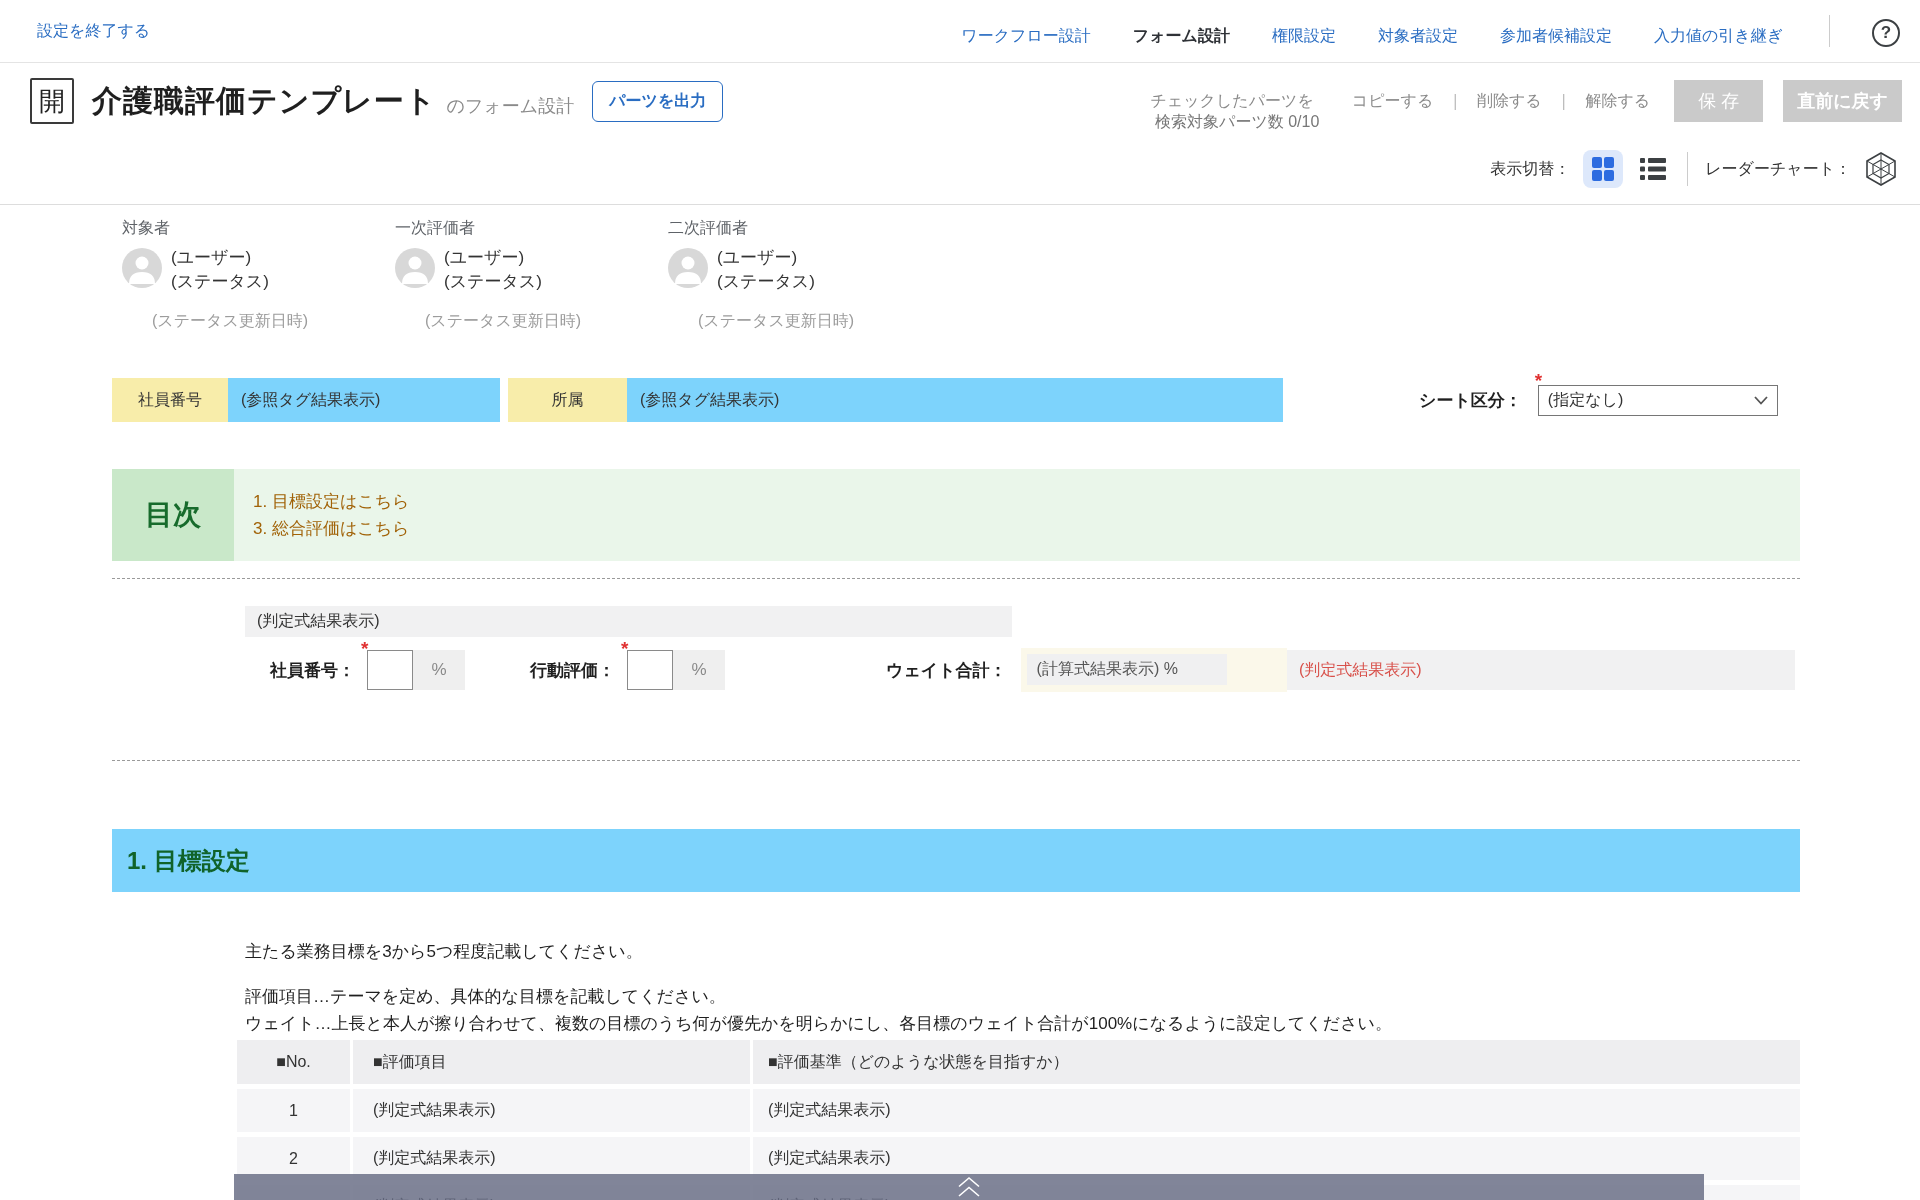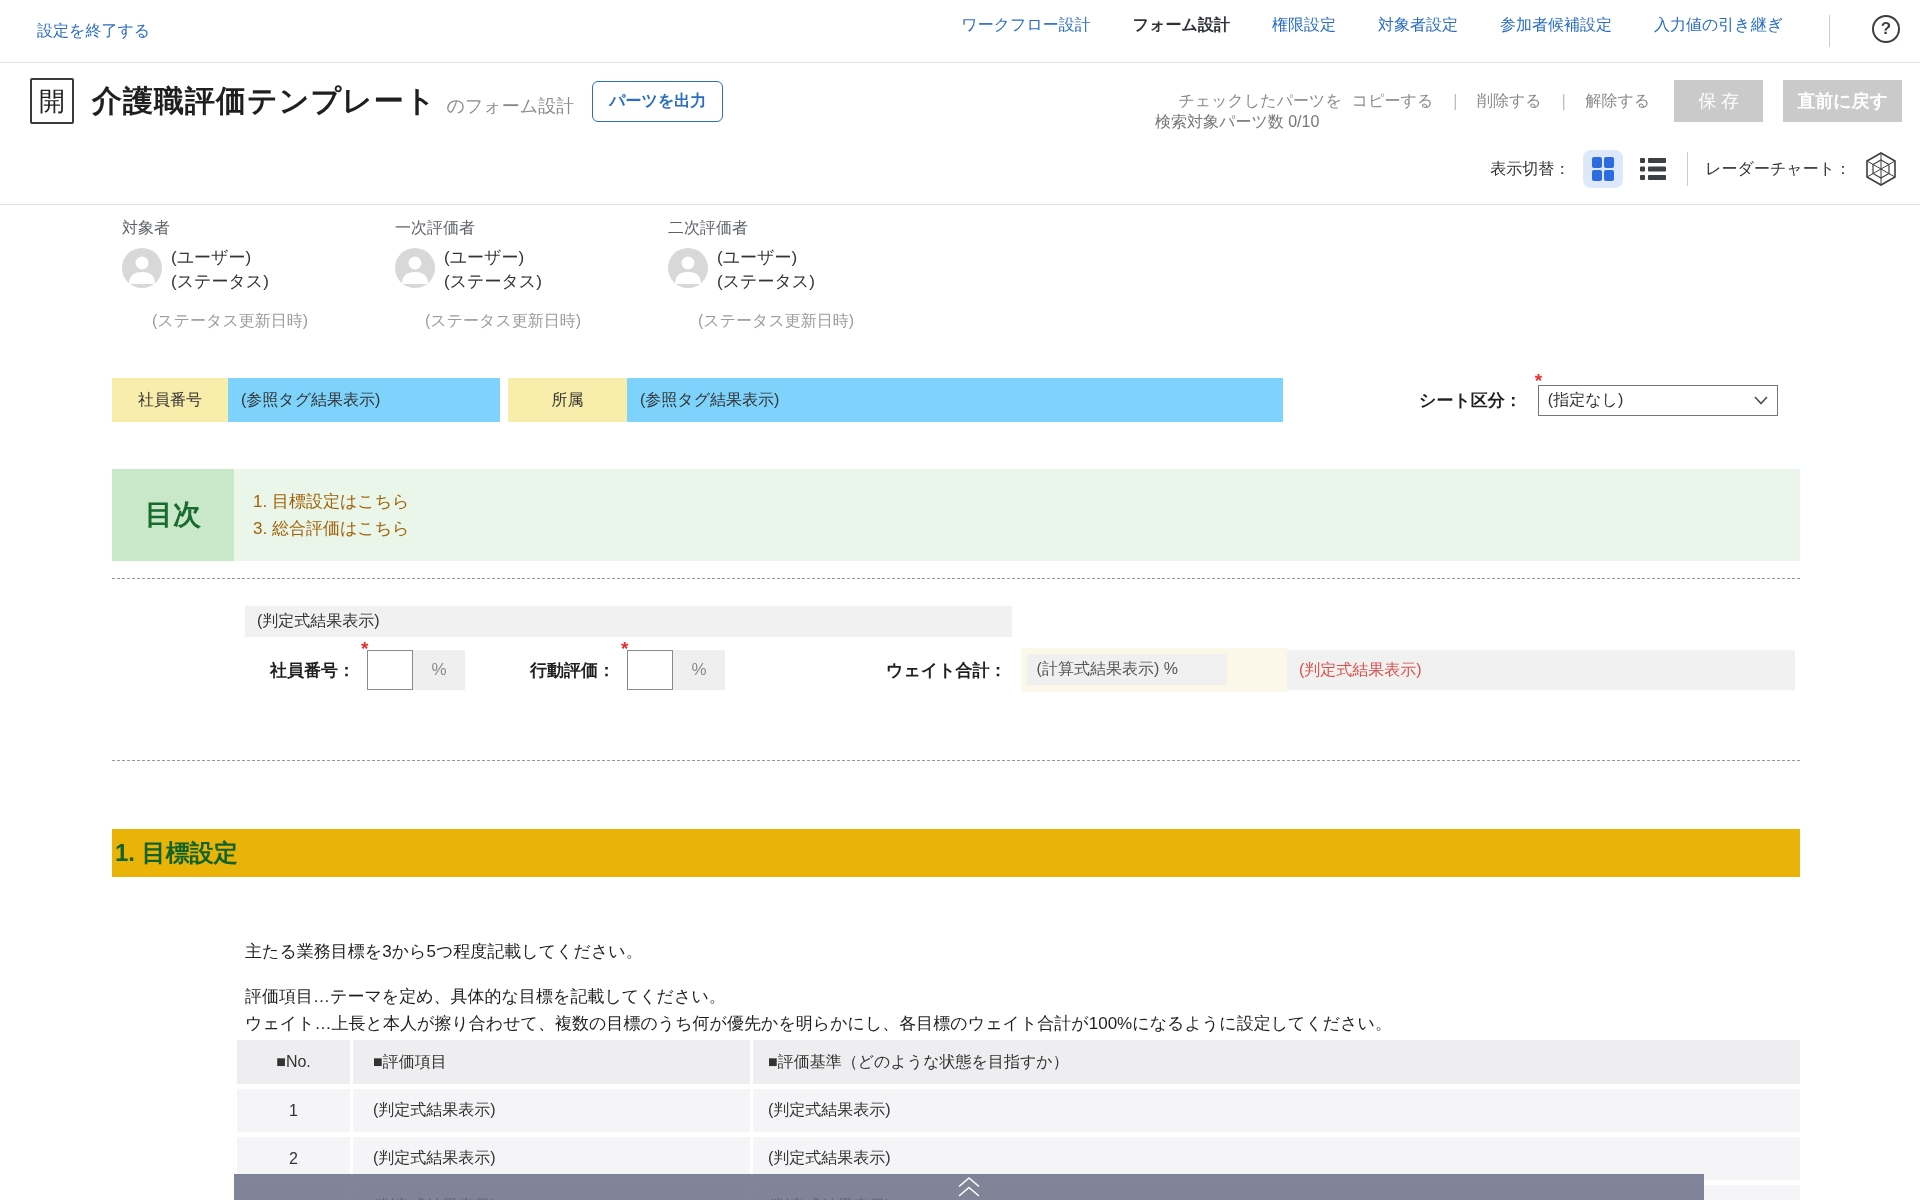--- a/index.html
+++ b/index.html
@@ -3,38 +3,38 @@
 <meta charset="utf-8">
 <style>
   * { margin:0; padding:0; box-sizing:border-box; }
   html,body { width:1920px; height:1200px; background:#fff;
     font-family:"Liberation Sans","DejaVu Sans",sans-serif; color:#222; }
   #app { position:relative; width:1920px; height:1200px; overflow:hidden; background:#fff; }
 
   
   .topbar { height:63px; border-bottom:1px solid #e4e4e4; display:flex; align-items:center; padding:0 20px 0 37px; }
   .exit-link { color:#2a6dc2; font-size:16px; cursor:pointer; }
-  .topnav { margin-left:auto; display:flex; align-items:flex-start; gap:42px; font-size:16px; }
+  .topnav { margin-left:auto; display:flex; align-items:flex-end; gap:42px; font-size:16px; }
   .nav-item { color:#2a6dc2; cursor:pointer; white-space:nowrap; }
   .nav-item.active { color:#2f3237; font-weight:bold; }
   .topnav-divider { width:1px; height:32px; background:#ccc; margin-left:4px; }
   .help-icon { width:28px; height:28px; border:2px solid #3c4043; border-radius:50%;
     display:flex; align-items:center; justify-content:center; font-size:17px; font-weight:bold; color:#3c4043; cursor:pointer; }
 
   
   .header { position:relative; height:142px; border-bottom:1px solid #ddd; }
   .brand { position:absolute; left:30px; top:15px; display:flex; align-items:center; }
   .badge { width:44px; height:46px; border:2px solid #3a3a3a; border-radius:2px; display:flex; align-items:center;
     justify-content:center; font-size:26px; color:#222; }
   .title { font-size:30px; font-weight:bold; color:#1f1f1f; margin-left:18px; letter-spacing:1px; }
   .subtitle { font-size:18px; color:#8a8a8a; margin-left:10px; margin-top:10px; }
   .export-btn { margin-left:18px; border:1px solid #2a6dc2; background:#fff; color:#2a6dc2; border-radius:6px;
     font-size:16px; font-weight:bold; padding:9px 16px; cursor:pointer; font-family:inherit; }
   .hdr-actions { position:absolute; top:17px; right:18px; display:flex; align-items:center; font-size:16px; color:#8a8a8a; }
-  .checked-label { margin-right:10px; }
+  .checked-label { margin-right:38px; }
   .action-link { color:#8a8a8a; cursor:pointer; }
   .action-sep { margin:0 14px; color:#aaa; }
   .btn-gray { background:#cacaca; color:#fff; border:none; font-size:18px; padding:9px 14px; cursor:pointer;
     font-family:inherit; white-space:nowrap; }
   .btn-save { margin-left:24px; padding:9px 24px; }
   .btn-undo { margin-left:20px;font-weight:bold; }
   .hdr-count { position:absolute; top:49px; left:1155px; font-size:16px; color:#777; }
   .hdr-view { position:absolute; top:87px; right:22px; display:flex; align-items:center; gap:13px; font-size:16px; color:#333; }
   .grid-icon-wrap { background:#dde8fb; border-radius:8px; padding:6px 8px; display:flex; cursor:pointer; }
   .list-icon-wrap { display:flex; cursor:pointer; padding:4px; }
@@ -84,22 +84,22 @@
   .input-star { position:absolute; top:-12px; left:-6px; color:#e03131; font-size:19px; font-weight:bold; }
   .pct-box { width:52px; height:40px; background:#efefef; display:flex; align-items:center; justify-content:center;
     color:#8a8a8a; font-size:17px; }
   .calc-box { margin-left:14px; width:266px; height:44px; background:#fbf8ea; padding:6px; }
   .calc-inner { width:200px; height:31px; background:#f0f0f1; display:flex; align-items:center; padding-left:10px;
     font-size:16px; color:#555; }
   .judge-red-bar { position:absolute; left:1287px; top:2px; width:508px; height:40px; background:#f1f1f2;
     display:flex; align-items:center; padding-left:12px; font-size:16px; color:#d8504a; }
 
   
-  .section-band { position:absolute; left:112px; top:829px; width:1688px; height:48px; background:#eab308;
-    display:flex; align-items:center; padding-left:3px; font-size:24px; font-weight:bold; color:#10632a; }
+  .section-band { position:absolute; left:112px; top:829px; width:1688px; height:63px; background:#7dd3fc;
+    display:flex; align-items:center; padding-left:15px; font-size:24px; font-weight:bold; color:#10632a; }
   .instructions { position:absolute; left:245px; top:938px; font-size:17px; color:#1f1f1f; line-height:27px; }
   .instr-gap { height:18px; }
 
   .goal-table { position:absolute; left:237px; top:1040px; width:1563px; font-size:16px; color:#333; }
   .t-header { height:44px; background:#eeeef0; display:flex; align-items:center; margin-bottom:5px; font-size:16px; }
   .t-row { height:43px; background:#f5f5f7; display:flex; align-items:center; margin-bottom:5px; }
   .c-no { width:113px; display:flex; justify-content:center; }
   .c-item { width:400px; padding-left:20px; border-left:3px solid #fff; align-self:stretch; display:flex; align-items:center; }
   .c-crit { flex:1; padding-left:15px; border-left:3px solid #fff; align-self:stretch; display:flex; align-items:center; }
 

